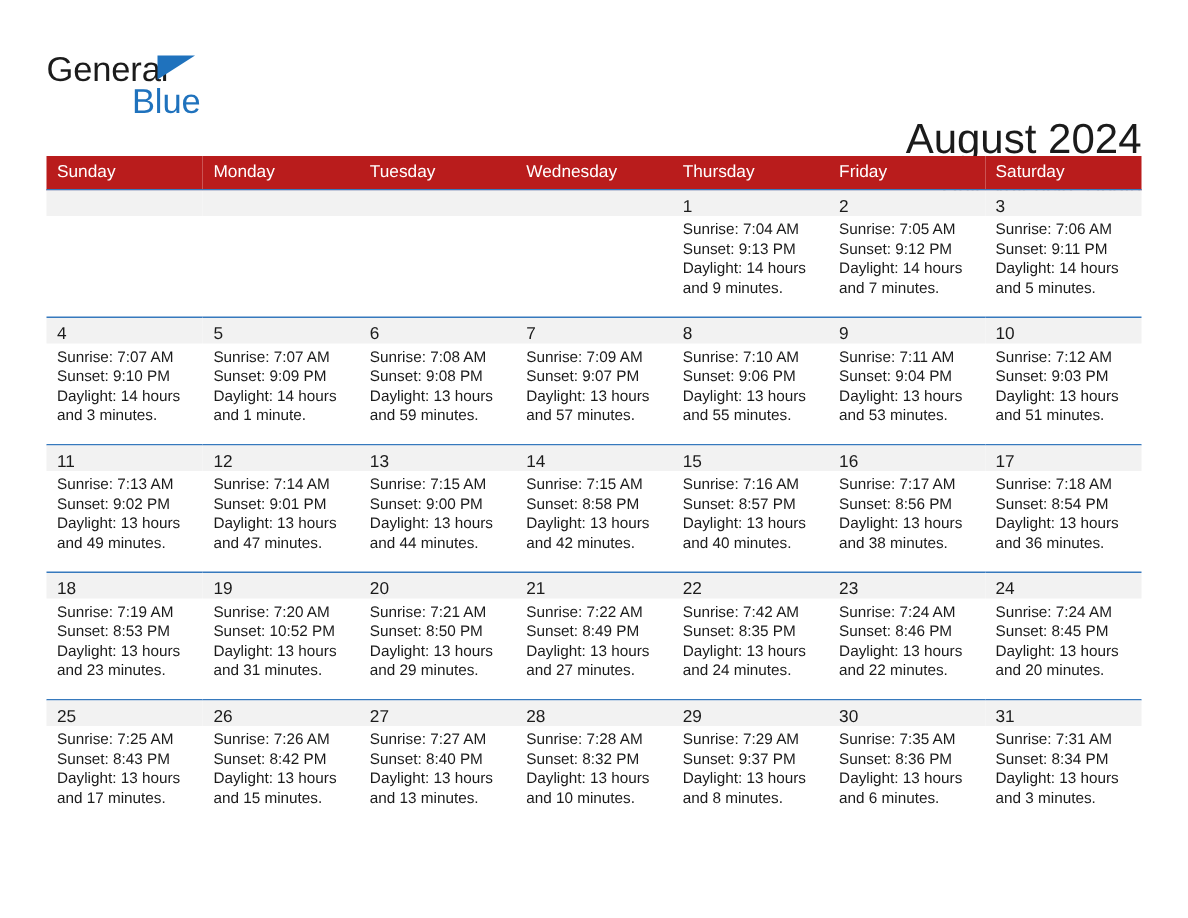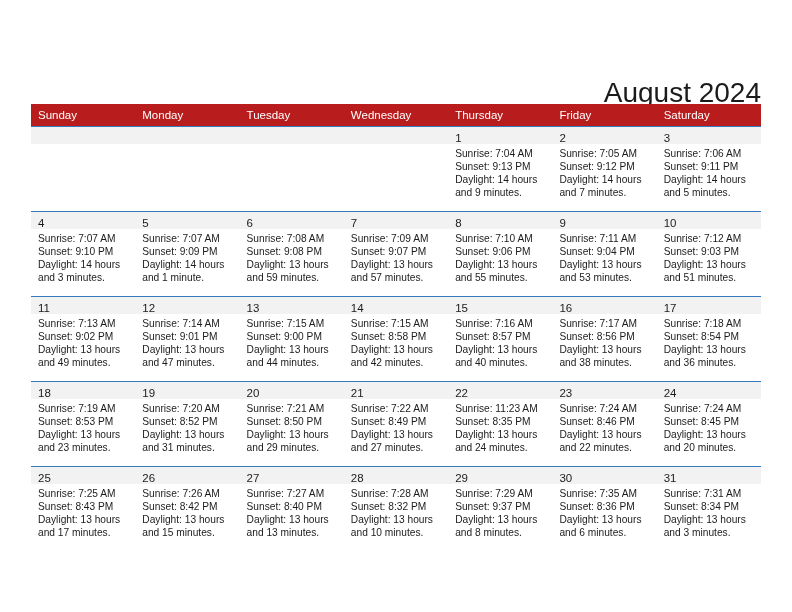--- a/index.html
+++ b/index.html
@@ -146,20 +146,25 @@
   td.empty .daynum-band { background: #f2f2f2; }
   td.empty .daybody { }
 </style>
 </head>
 <body>
 
 <div class="page">
 
   <div class="masthead">
 
+    <div class="brand">
+      <span class="brand-general">General</span>
+      <span class="brand-tri"></span>
+      <span class="brand-blue">Blue</span>
+    </div>
 
     <div class="title-block">
       <h1 class="cal-title">August 2024</h1>
       <p class="cal-subtitle">Onil, Valencia, Spain</p>
     </div>
 
   </div>
 
   <table class="calendar">
     <thead>
@@ -401,21 +406,21 @@
                 <div class="evt">Daylight: 13 hours</div>
                 <div class="evt">and 23 minutes.</div>
               </div>
             </div>
           </td>
           <td>
             <div class="daycell">
               <div class="daynum-band"><span class="daynum">19</span></div>
               <div class="daybody">
                 <div class="evt">Sunrise: 7:20 AM</div>
-                <div class="evt">Sunset: 8:52 PM</div>
+                <div class="evt">Sunset: 10:52 PM</div>
                 <div class="evt">Daylight: 13 hours</div>
                 <div class="evt">and 31 minutes.</div>
               </div>
             </div>
           </td>
           <td>
             <div class="daycell">
               <div class="daynum-band"><span class="daynum">20</span></div>
               <div class="daybody">
                 <div class="evt">Sunrise: 7:21 AM</div>
@@ -433,21 +438,21 @@
                 <div class="evt">Sunset: 8:49 PM</div>
                 <div class="evt">Daylight: 13 hours</div>
                 <div class="evt">and 27 minutes.</div>
               </div>
             </div>
           </td>
           <td>
             <div class="daycell">
               <div class="daynum-band"><span class="daynum">22</span></div>
               <div class="daybody">
-                <div class="evt">Sunrise: 11:23 AM</div>
+                <div class="evt">Sunrise: 7:42 AM</div>
                 <div class="evt">Sunset: 8:35 PM</div>
                 <div class="evt">Daylight: 13 hours</div>
                 <div class="evt">and 24 minutes.</div>
               </div>
             </div>
           </td>
           <td>
             <div class="daycell">
               <div class="daynum-band"><span class="daynum">23</span></div>
               <div class="daybody">

